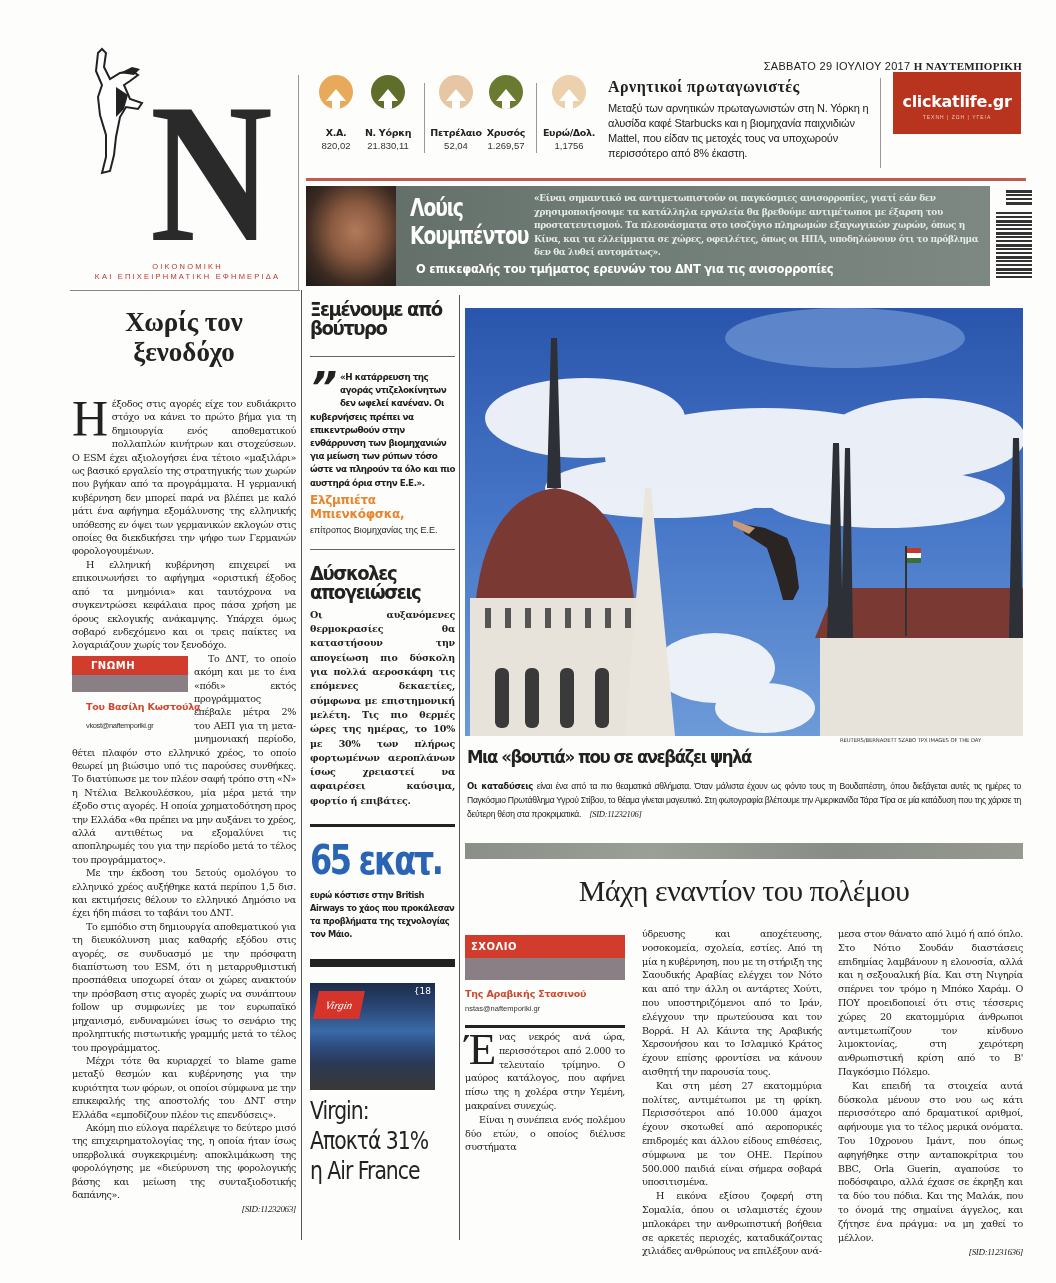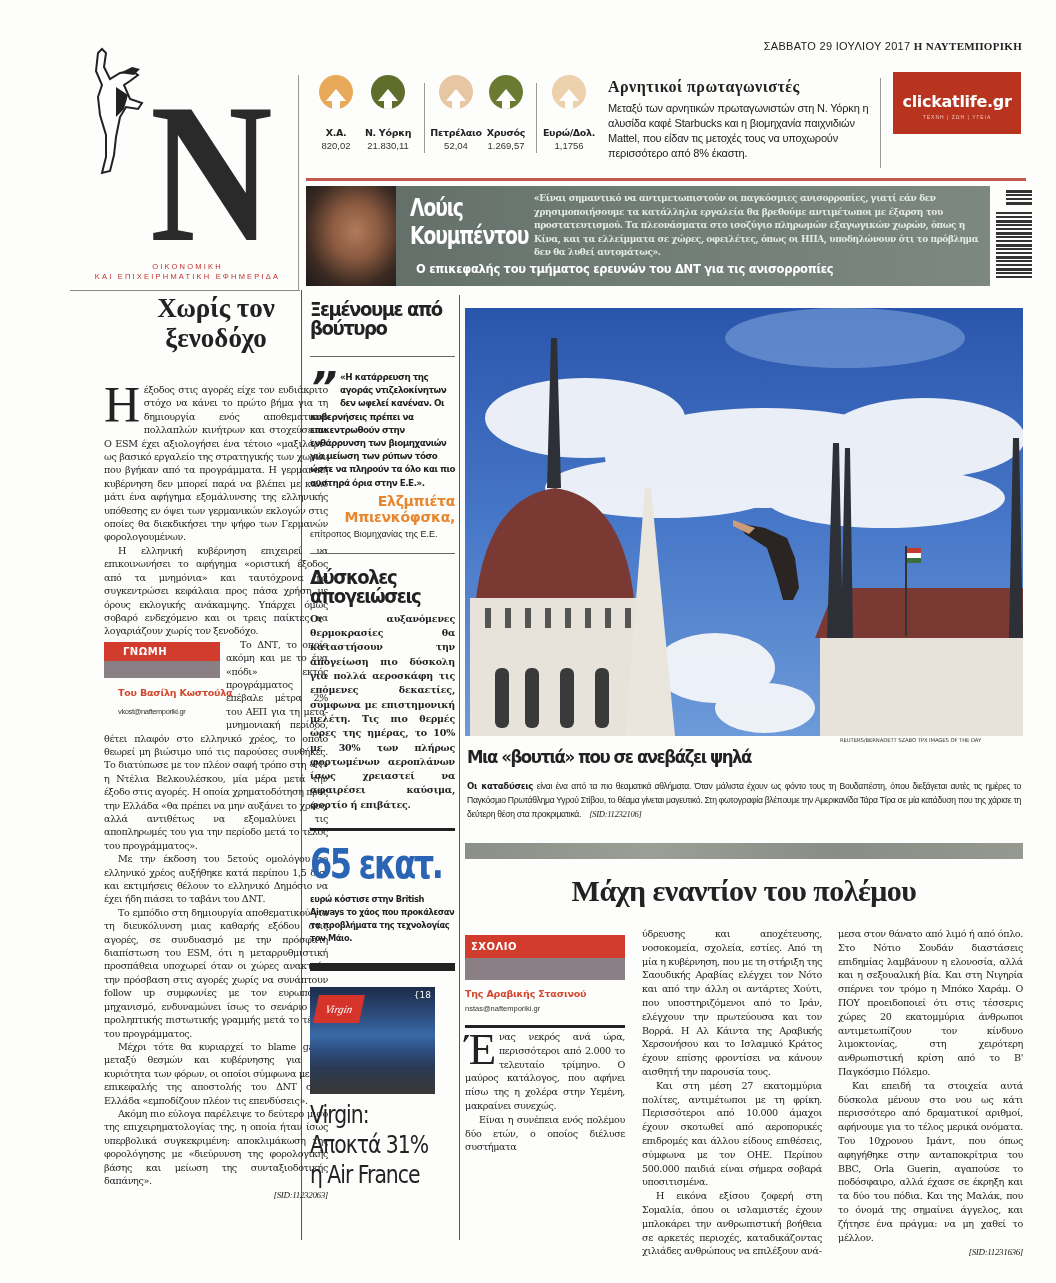--- a/index.html
+++ b/index.html
@@ -7,21 +7,21 @@
   body { position: relative; font-family: "DejaVu Serif", serif; color: #222; }
 
   .abs { position: absolute; }
   .serif { font-family: "Liberation Serif", "DejaVu Serif", serif; }
   #logo-n { left: 150px; top: 85px; font-family: "Liberation Serif", serif; font-size: 200px; line-height: 175px; color: #2a2a2a; font-weight: bold; transform: scaleX(0.85); transform-origin: left top; }
   #hermes { left: 80px; top: 45px; width: 70px; height: 140px; }
   #tagline { left: 80px; top: 262px; width: 215px; text-align: center; color: #c0302e; font-family: "Liberation Sans", sans-serif; font-size: 7.5px; letter-spacing: 2.2px; line-height: 10px; }
   #masthead-rule { left: 298px; top: 75px; width: 1px; height: 215px; background: #999; }
 
   
-  #dateline { right: 34px; top: 40px; font-size: 11px; font-family: "Liberation Sans", sans-serif; color: #222; letter-spacing: 0.3px; }
+  #dateline { right: 34px; top: 60px; font-size: 11px; font-family: "Liberation Sans", sans-serif; color: #222; letter-spacing: 0.3px; }
   #dateline b { font-family: "Liberation Serif", serif; font-weight: bold; font-size: 11px; }
 
   
   #tickers { left: 308px; top: 75px; width: 290px; height: 90px; }
   .ticker { position: absolute; top: 0; width: 56px; text-align: center; }
   .ticker .ball { width: 34px; height: 34px; border-radius: 50%; margin: 0 auto; position: relative; overflow: hidden; }
   .ticker .arrow { position: absolute; left: 50%; bottom: 0; transform: translateX(-50%); width: 0; height: 0; border-left: 10px solid transparent; border-right: 10px solid transparent; border-bottom: 12px solid #fff; bottom: 8px; }
   .ticker .stem { position: absolute; left: 50%; transform: translateX(-50%); bottom: 0; width: 8px; height: 9px; background: #fff; }
   .ticker .name { font-family: "DejaVu Sans", sans-serif; font-weight: bold; font-size: 9.5px; margin-top: 18px; white-space: nowrap; letter-spacing: -0.3px; }
   .ticker .val { font-family: "Liberation Sans", sans-serif; font-size: 9.5px; color: #333; margin-top: 2px; }
@@ -42,21 +42,21 @@
   #banner-photo { left: 0; top: 0; width: 90px; height: 100px; background: radial-gradient(ellipse at 55% 45%, #b27a5c 0%, #8a5a40 35%, #3b2a22 70%, #1d1a18 100%); }
   #banner-name { left: 104px; top: 8px; color: #fff; font-family: "DejaVu Sans", sans-serif; font-weight: bold; font-size: 25px; line-height: 28px; letter-spacing: -1.5px; transform: scaleX(0.75); transform-origin: left top; }
   #banner-quote { left: 228px; top: 6px; width: 450px; color: #e7ebe6; font-family: "DejaVu Serif", serif; font-weight: bold; font-size: 9px; line-height: 13.5px; letter-spacing: -0.4px; }
   #banner-sub { left: 110px; top: 76px; color: #fff; font-family: "DejaVu Sans", sans-serif; font-weight: bold; font-size: 11.5px; letter-spacing: -0.3px; }
   #barcode { left: 996px; top: 190px; width: 48px; height: 100px; }
   #barcode .bar { position: absolute; left: 0; height: 2px; background: #333; }
 
   #hr-top { left: 70px; top: 290px; width: 230px; height: 1px; background: #888; }
 
   
-  #left-article { left: 72px; top: 288px; width: 224px; margin-left: 32px; }
+  #left-article { left: 72px; top: 302px; width: 224px; }
   #left-title { font-family: "Liberation Serif", serif; font-size: 27px; line-height: 30px; text-align: center; color: #222; margin-top: 5px; }
   .body { font-family: "DejaVu Serif", serif; font-size: 9.6px; line-height: 13.4px; text-align: justify; color: #222; letter-spacing: -0.35px; hyphens: auto; }
   .body p { text-indent: 14px; }
   .body p.first { text-indent: 0; }
   .dropcap { float: left; font-family: "Liberation Serif", serif; font-size: 50px; line-height: 40px; margin: 1px 4px 0 0; color: #222; }
   #left-body { margin-top: 30px; }
   #opinion-box { float: left; width: 116px; margin: 4px 6px 4px 0; }
   .tag-red { background: #d23c2d; color: #fff; font-family: "DejaVu Sans", sans-serif; font-weight: bold; font-size: 10px; padding: 3px 5px; letter-spacing: 0.5px; }
   .tag-grey { height: 17px; background: #8b7f86; }
   .author { color: #d2472e; font-family: "DejaVu Sans", sans-serif; font-weight: bold; font-size: 9.5px; margin-top: 8px; letter-spacing: -0.2px; white-space: nowrap; }
@@ -67,21 +67,21 @@
   #col-rule-2 { left: 459px; top: 295px; width: 1px; height: 945px; background: #555; }
 
   
   #mid { left: 310px; top: 300px; width: 145px; }
   .mid-head { font-family: "DejaVu Sans", sans-serif; font-weight: bold; font-size: 19px; line-height: 19px; letter-spacing: -1.5px; color: #222; transform: scaleX(0.95); transform-origin: left top; }
   .mid-body { font-family: "DejaVu Serif", serif; font-weight: bold; font-size: 9.5px; line-height: 14.3px; color: #222; letter-spacing: -0.2px; margin-top: 6px; text-align: justify; }
   .hr { height: 1px; background: #666; }
   .hr-thick { height: 8px; background: #222; }
   .quote-mark { float: left; font-family: "DejaVu Sans", sans-serif; font-weight: bold; font-size: 42px; line-height: 34px; margin-right: 3px; color: #222; font-style: italic; }
   .quote-text { font-family: "DejaVu Sans", sans-serif; font-weight: bold; font-size: 8.8px; line-height: 13.2px; letter-spacing: -0.5px; color: #222; }
-  .quote-author { color: #e8862f; font-family: "DejaVu Sans", sans-serif; font-weight: bold; font-size: 14px; margin-top: 3px; letter-spacing: -0.3px; text-align: right; }
+  .quote-author { color: #e8862f; font-family: "DejaVu Sans", sans-serif; font-weight: bold; font-size: 12px; margin-top: 3px; letter-spacing: -0.3px; }
   .quote-role { font-family: "Liberation Sans", sans-serif; font-size: 9px; margin-top: 4px; }
   #big-number { font-family: "DejaVu Sans", sans-serif; font-weight: bold; font-size: 40px; line-height: 42px; color: #2a65b5; letter-spacing: -3px; transform: scaleX(0.8); transform-origin: left top; white-space: nowrap; }
   .small-bold { font-family: "DejaVu Sans", sans-serif; font-weight: bold; font-size: 8.3px; line-height: 13px; letter-spacing: -0.4px; color: #222; }
   #virgin-photo { width: 125px; height: 107px; background: linear-gradient(180deg, #1c2c4a 0%, #2c4a7a 25%, #3a6aa8 45%, #2d4c7e 60%, #2a3a55 75%, #3a3836 100%); position: relative; overflow: hidden; }
   #virgin-logo { position: absolute; left: 6px; top: 8px; width: 46px; height: 28px; background: #d6342a; transform: skewX(-12deg); color: #fff; font-family: "Liberation Serif", serif; font-style: italic; font-size: 11px; text-align: center; line-height: 28px; }
   #virgin-tag { position: absolute; right: 4px; top: 3px; color: #fff; font-family: "DejaVu Sans", sans-serif; font-size: 9px; }
   #virgin-title { font-family: "DejaVu Sans", sans-serif; font-size: 24px; line-height: 30px; letter-spacing: -1.2px; color: #222; transform: scaleX(0.85); transform-origin: left top; white-space: nowrap; }
 
   
   #main-photo { left: 465px; top: 308px; width: 558px; height: 428px; overflow: hidden; background: linear-gradient(180deg, #2d5bb3 0%, #3f72c9 30%, #5887d4 55%, #6a97d8 100%); }
@@ -319,21 +319,21 @@
   <path d="M268 212 L290 220 L284 226 L268 218 Z" fill="#c89b7c"></path>
 </svg>
 <div id="photo-credit" class="abs">REUTERS/BERNADETT SZABO TPX IMAGES OF THE DAY</div>
 <div id="photo-title" class="abs">Μια «βουτιά» που σε ανεβάζει ψηλά</div>
 <div id="photo-caption" class="abs">
   <b>Οι καταδύσεις</b><span> είναι ένα από τα πιο θεαματικά αθλήματα. Όταν μάλιστα έχουν ως φόντο τους τη Βουδαπέστη, όπου διεξάγεται αυτές τις ημέρες το Παγκόσμιο Πρωτάθλημα Υγρού Στίβου, το θέαμα γίνεται μαγευτικό. Στη φωτογραφία βλέπουμε την Αμερικανίδα Τάρα Τίρα σε μία κατάδυση που της χάρισε τη δεύτερη θέση στα προκριματικά.</span>
   <i class="serif" style="margin-left:6px;">[SID:11232106]</i>
 </div>
 <div id="grey-bar" class="abs"></div>
 
-<h2 id="war-title" class="abs" style="font-weight:bold;">Μάχη εναντίον του πολέμου</h2>
+<h2 id="war-title" class="abs" style="font-weight:normal;">Μάχη εναντίον του πολέμου</h2>
 <div id="comment-box" class="abs">
   <div class="tag-red" style="padding:6px 6px;">ΣΧΟΛΙΟ</div>
   <div class="tag-grey" style="height:22px;"></div>
   <div class="author">Της Αραβικής Στασινού</div>
   <div class="email">nstas@naftemporiki.gr</div>
   <div id="comment-rule"></div>
 </div>
 <div id="war-c1" class="abs war-body">
   <p class="first"><span class="dropcap-sm">Έ</span><span>νας νεκρός ανά ώρα, περισσότεροι από 2.000 το τελευταίο τρίμηνο. Ο μαύρος κατάλογος, που αφήνει πίσω της η χολέρα στην Υεμένη, μακραίνει συνεχώς.</span></p>
   <p>Είναι η συνέπεια ενός πολέμου δύο ετών, ο οποίος διέλυσε συστήματα</p>

